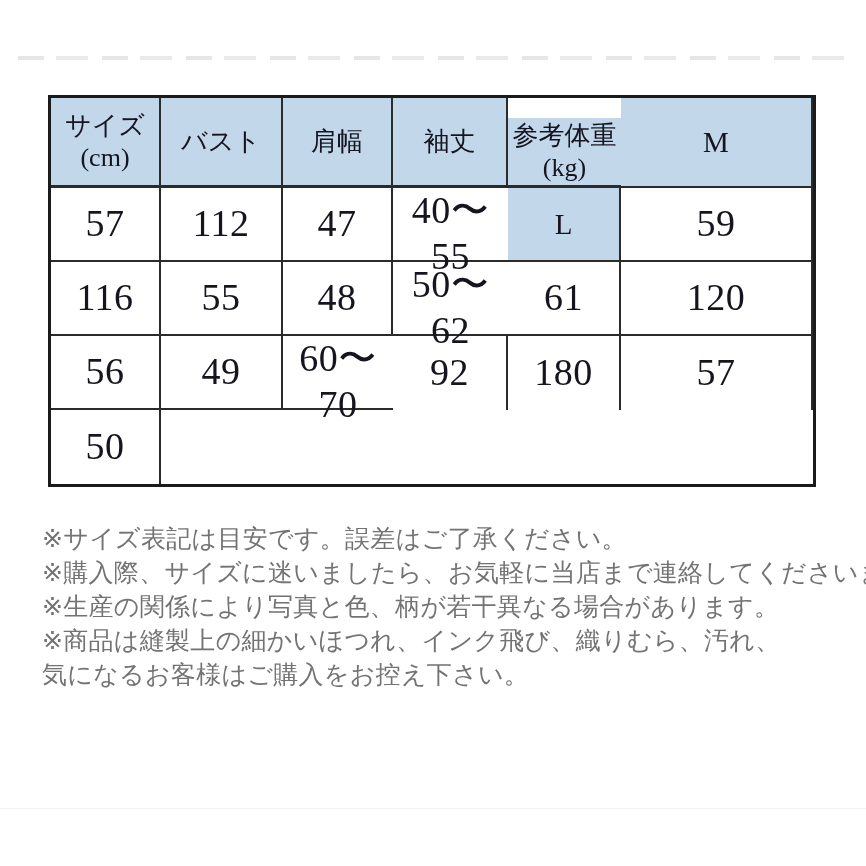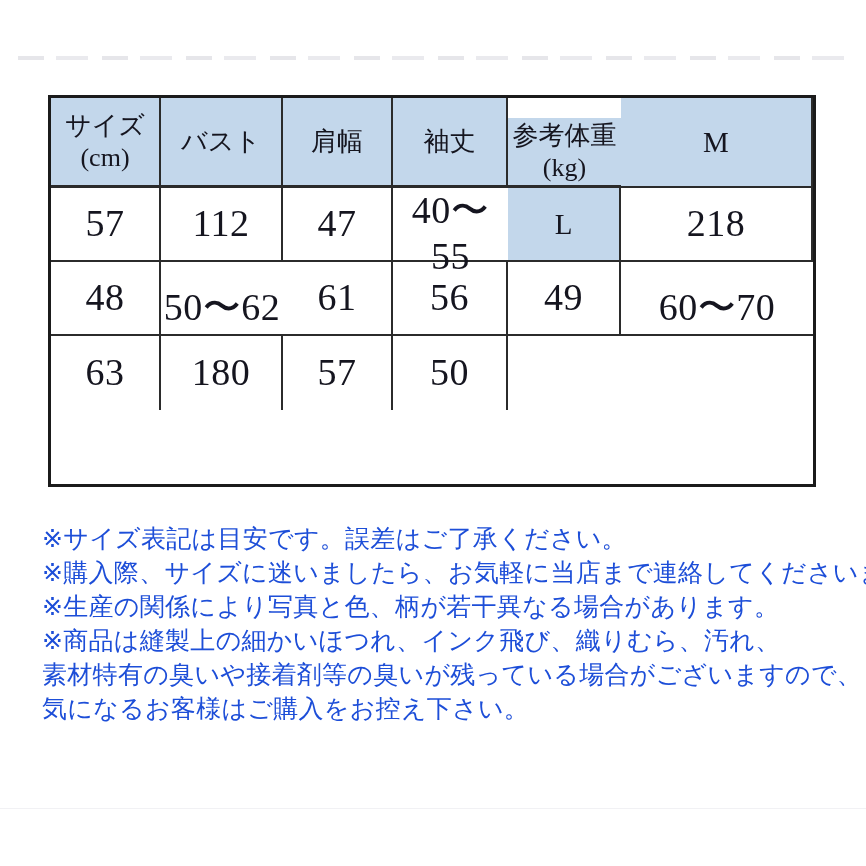--- a/index.html
+++ b/index.html
@@ -83,21 +83,21 @@
   .header .line { display: block; }
 
   
   .notes {
     position: absolute;
     left: 42px;
     top: 521px;
     width: 800px;
     font-size: 25px;
     line-height: 34px;
-    color: #1d4ed8;
+    color: #737373;
     letter-spacing: 0.3px;
   }
   .note-line { white-space: nowrap; }
 </style>
 </head>
 <body>
 
 <div id="canvas">
 
   <div class="top-artifact"></div>
@@ -113,39 +113,41 @@
     <div class="cell header">袖丈</div>
     <div class="cell header col-last">参考体重(kg)</div>
 
     <div class="cell size-col">M</div>
     <div class="cell value">57</div>
     <div class="cell value">112</div>
     <div class="cell value">47</div>
     <div class="cell value col-last">40〜55</div>
 
     <div class="cell size-col">L</div>
-    <div class="cell value">218</div>
+    <div class="cell value">59</div>
+    <div class="cell value">116</div>
+    <div class="cell value">55</div>
     <div class="cell value">48</div>
     <div class="cell value col-last">50〜62</div>
 
     <div class="cell value">61</div>
+    <div class="cell value">120</div>
     <div class="cell value">56</div>
     <div class="cell value">49</div>
     <div class="cell value col-last">60〜70</div>
 
-    <div class="cell value row-last">63</div>
+    <div class="cell value row-last">92</div>
     <div class="cell value row-last">180</div>
     <div class="cell value row-last">57</div>
     <div class="cell value row-last">50</div>
   </div>
 
   <div class="notes">
     <div class="note-line">※サイズ表記は目安です。誤差はご了承ください。</div>
     <div class="note-line">※購入際、サイズに迷いましたら、お気軽に当店まで連絡してくださいませ</div>
     <div class="note-line">※生産の関係により写真と色、柄が若干異なる場合があります。</div>
     <div class="note-line">※商品は縫製上の細かいほつれ、インク飛び、織りむら、汚れ、</div>
-    <div class="note-line">素材特有の臭いや接着剤等の臭いが残っている場合がございますので、</div>
     <div class="note-line">気になるお客様はご購入をお控え下さい。</div>
   </div>
 
   <div class="content-edge"></div>
 
 </div>
 
 </body></html>

